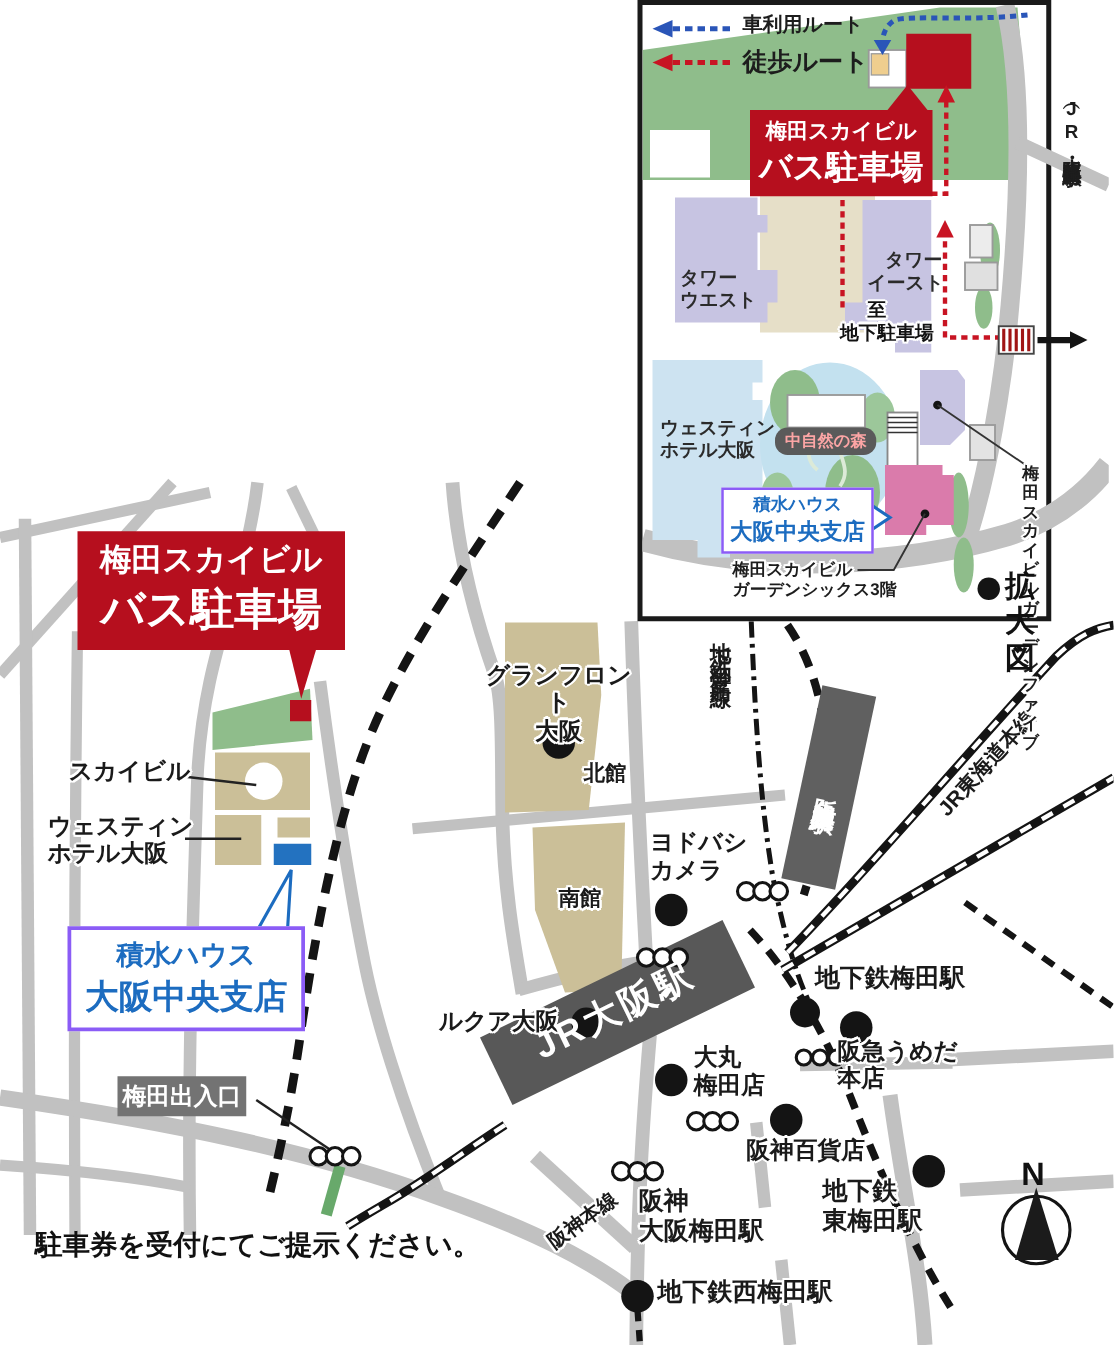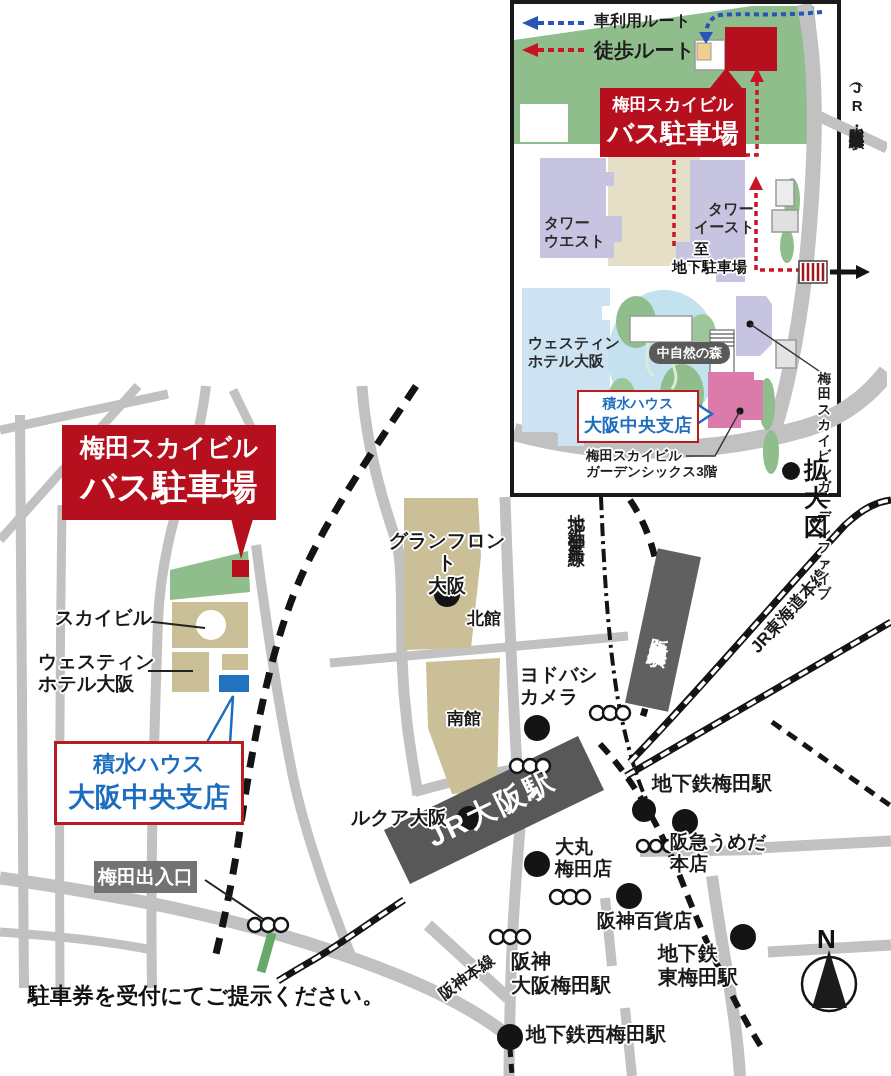--- a/index.html
+++ b/index.html
@@ -4,25 +4,25 @@
 <style>
   html,body{margin:0;padding:0;background:#fff;}
   .stage{position:relative;width:891px;height:1076px;background:#fff;overflow:hidden;
          font-family:"Liberation Sans",sans-serif;}
   svg{position:absolute;left:0;top:0;}
   .lbl{position:absolute;font-weight:bold;color:#1a1a1a;white-space:pre-line;line-height:1.18;z-index:5;}
   .halo{text-shadow:-2px 0 0 #fff,2px 0 0 #fff,0 -2px 0 #fff,0 2px 0 #fff,
         -1.4px -1.4px 0 #fff,1.4px 1.4px 0 #fff,-1.4px 1.4px 0 #fff,1.4px -1.4px 0 #fff;}
   .vert{writing-mode:vertical-rl;text-orientation:upright;}
   .red-banner{position:absolute;background:#b60f1e;color:#fff;text-align:center;font-weight:bold;z-index:6;}
-  .blue-box{position:absolute;background:#fff;border:3px solid #b91c1c;color:#1c6cc0;
+  .blue-box{position:absolute;background:#fff;border:3px solid #8b5cf6;color:#1c6cc0;
             text-align:center;font-weight:bold;z-index:6;}
   .green-box{position:absolute;background:#737373;color:#fff;font-weight:bold;z-index:6;padding:3px 4px;}
-  .pill{position:absolute;background:#5a5a5a;color:#ffffff;font-weight:bold;border-radius:10px;
-        padding:2px 8px;z-index:6;margin-left:29px;}
+  .pill{position:absolute;background:#5a5a5a;color:#fca5a5;font-weight:bold;border-radius:10px;
+        padding:2px 8px;z-index:6;}
   .inset{position:absolute;left:510px;top:0;width:331px;height:497px;border:4px solid #1a1a1a;
          box-sizing:border-box;background:#fff;z-index:10;}
   .inset svg{left:0;top:0;}
   .inset .lbl{z-index:12;}
   .rot{position:absolute;text-align:center;font-weight:bold;z-index:5;}
   .note{position:absolute;left:4px;top:982px;font-weight:bold;color:#111;
         font-size:22px;line-height:1.24;z-index:5;}
   .note .indent{padding-left:24px;}
   .jr-bar-label{position:absolute;left:377px;top:789px;width:230px;text-align:center;color:#fff;
         font-size:29px;font-weight:bold;letter-spacing:3px;transform:rotate(-26deg);z-index:5;}

